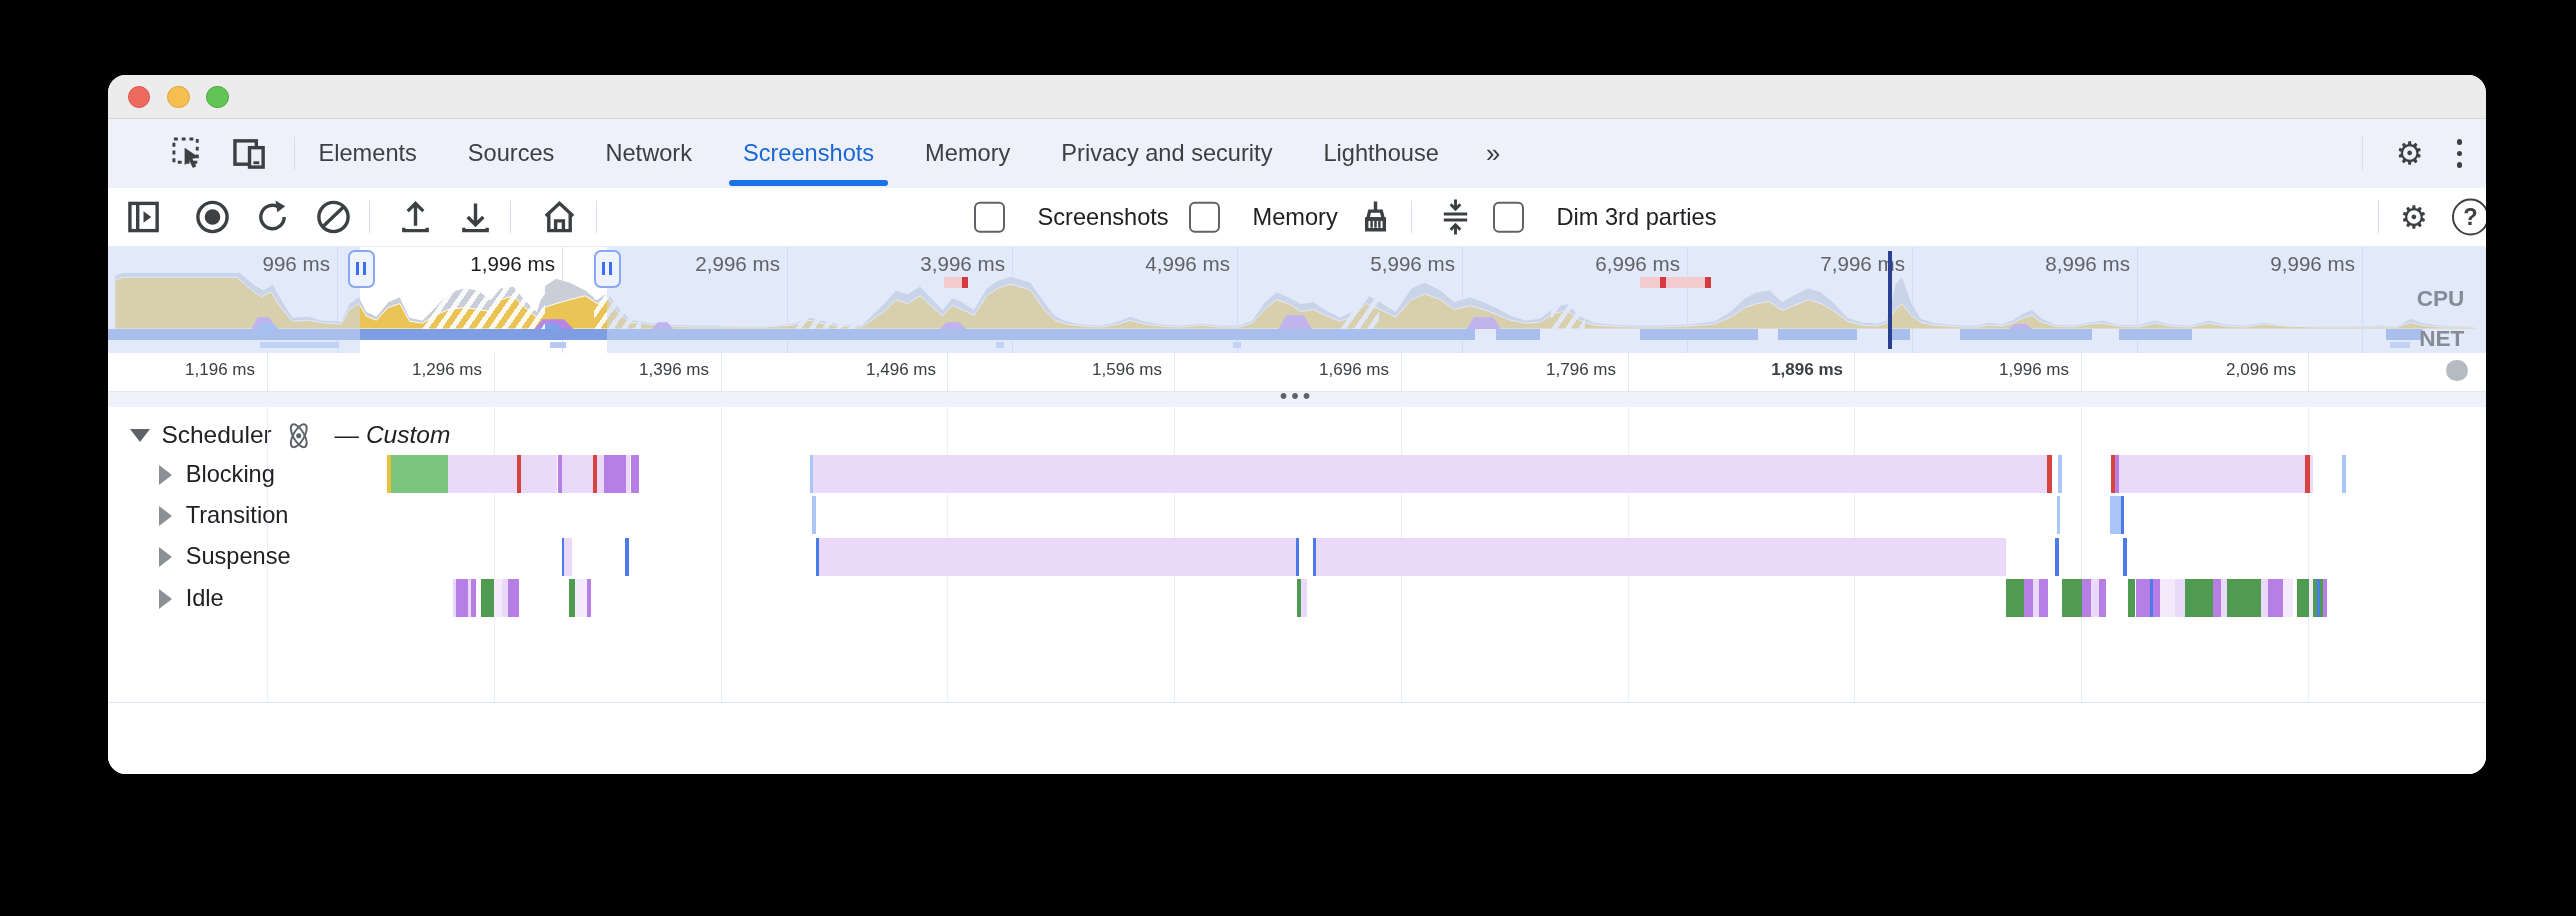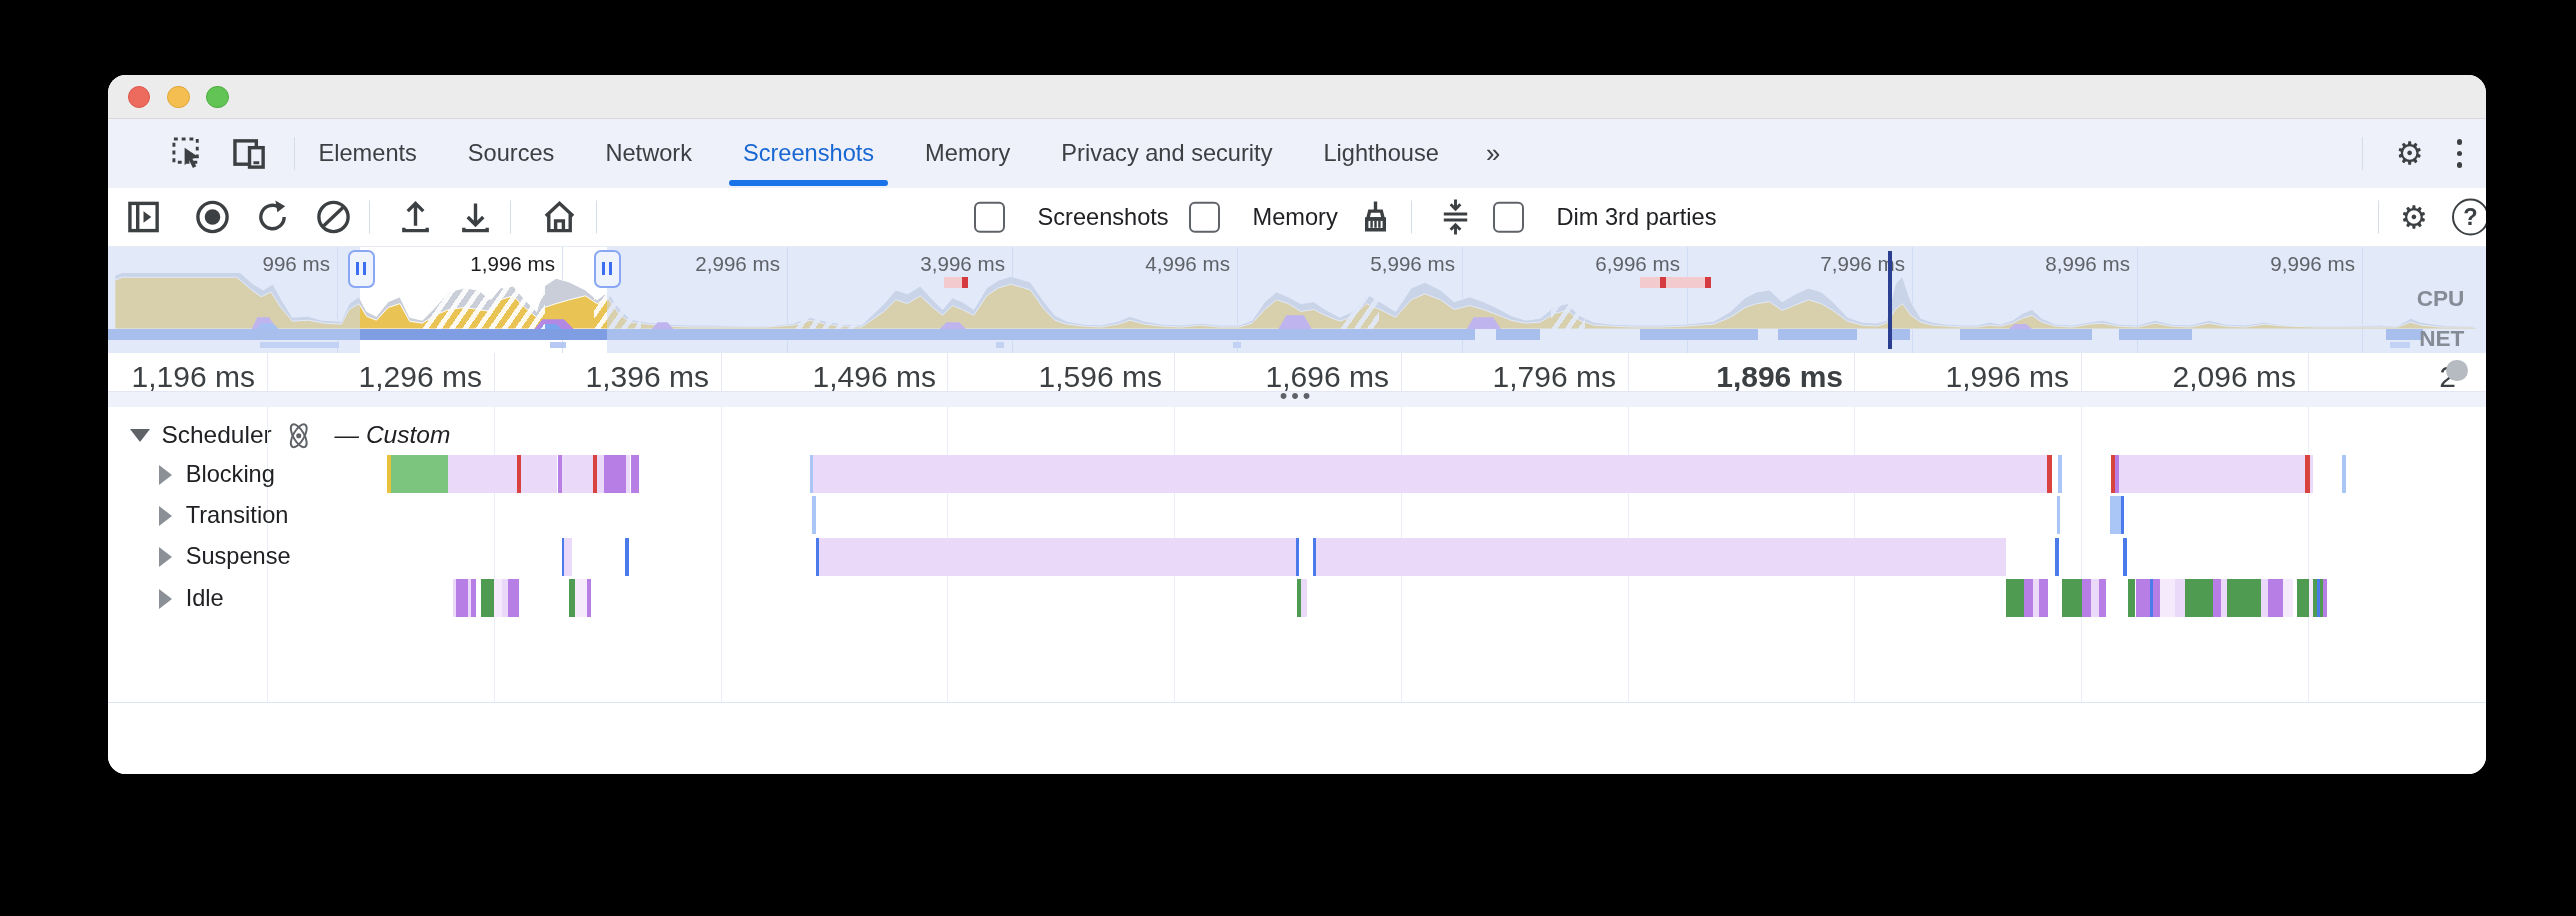--- a/index.html
+++ b/index.html
@@ -37,21 +37,21 @@
   .netseg{position:absolute;top:82px;height:10.8px;background:#7e9de2;}
   .nettick{position:absolute;top:95px;height:5.9px;background:#b7c9f2;}
   .redstrip{position:absolute;top:29.5px;height:11.8px;background:#f3cbce;}
   .redtick{position:absolute;top:29.5px;height:11.8px;width:5.9px;background:#d63a41;}
   .handle{position:absolute;top:2.9px;width:22.6px;height:34px;background:#eef3fe;border:2.5px solid #8aa7f3;border-radius:6.9px;display:flex;align-items:center;justify-content:center;gap:3.9px;}
   .handle i{display:block;width:2.9px;height:12.8px;background:#3e6ef0;}
   .playhead{position:absolute;top:3.9px;bottom:3.9px;width:3.9px;background:#2b3f92;}
   .ovtag{position:absolute;right:21.6px;font-size:22.6px;font-weight:bold;color:#868c96;}
   
   .ruler{position:absolute;left:0;top:278px;width:100%;height:38px;background:#fff;}
-  .rlabel{position:absolute;top:6.9px;font-size:30px;color:#3c4043;transform:translateX(-100%);white-space:nowrap;}
+  .rlabel{position:absolute;top:6.9px;font-size:17px;color:#3c4043;transform:translateX(-100%);white-space:nowrap;}
   .rgrid{position:absolute;top:0;bottom:0;width:1px;background:#e5eaf6;}
   .scrolldot{position:absolute;width:21.6px;height:21.6px;border-radius:50%;background:#b6bac1;top:6.9px;}
   .divider{position:absolute;left:0;top:316px;width:100%;height:15.7px;background:#eff2fa;border-top:1px solid #e2e7f3;border-bottom:1px solid #e2e7f3;display:flex;align-items:center;justify-content:center;}
   .divider span{font-size:21.6px;letter-spacing:3.9px;color:#5f6368;line-height:5.9px;margin-top:-7.9px;}
   
   .tracks{position:absolute;left:0;top:332px;width:100%;height:295px;background:#fff;border-bottom:1px solid #dfe6f3;}
   .tgrid{position:absolute;top:0;bottom:0;width:1px;background:#eaeef8;}
   .trackheader{position:absolute;left:21.6px;top:13.7px;display:flex;align-items:center;gap:11.8px;font-size:24.5px;color:#202124;}
   .tri-down{width:0;height:0;border-left:10.8px solid transparent;border-right:10.8px solid transparent;border-top:13.7px solid #5f6368;}
   .tri-right{width:0;height:0;border-top:10.8px solid transparent;border-bottom:10.8px solid transparent;border-left:13.7px solid #8b9097;}

